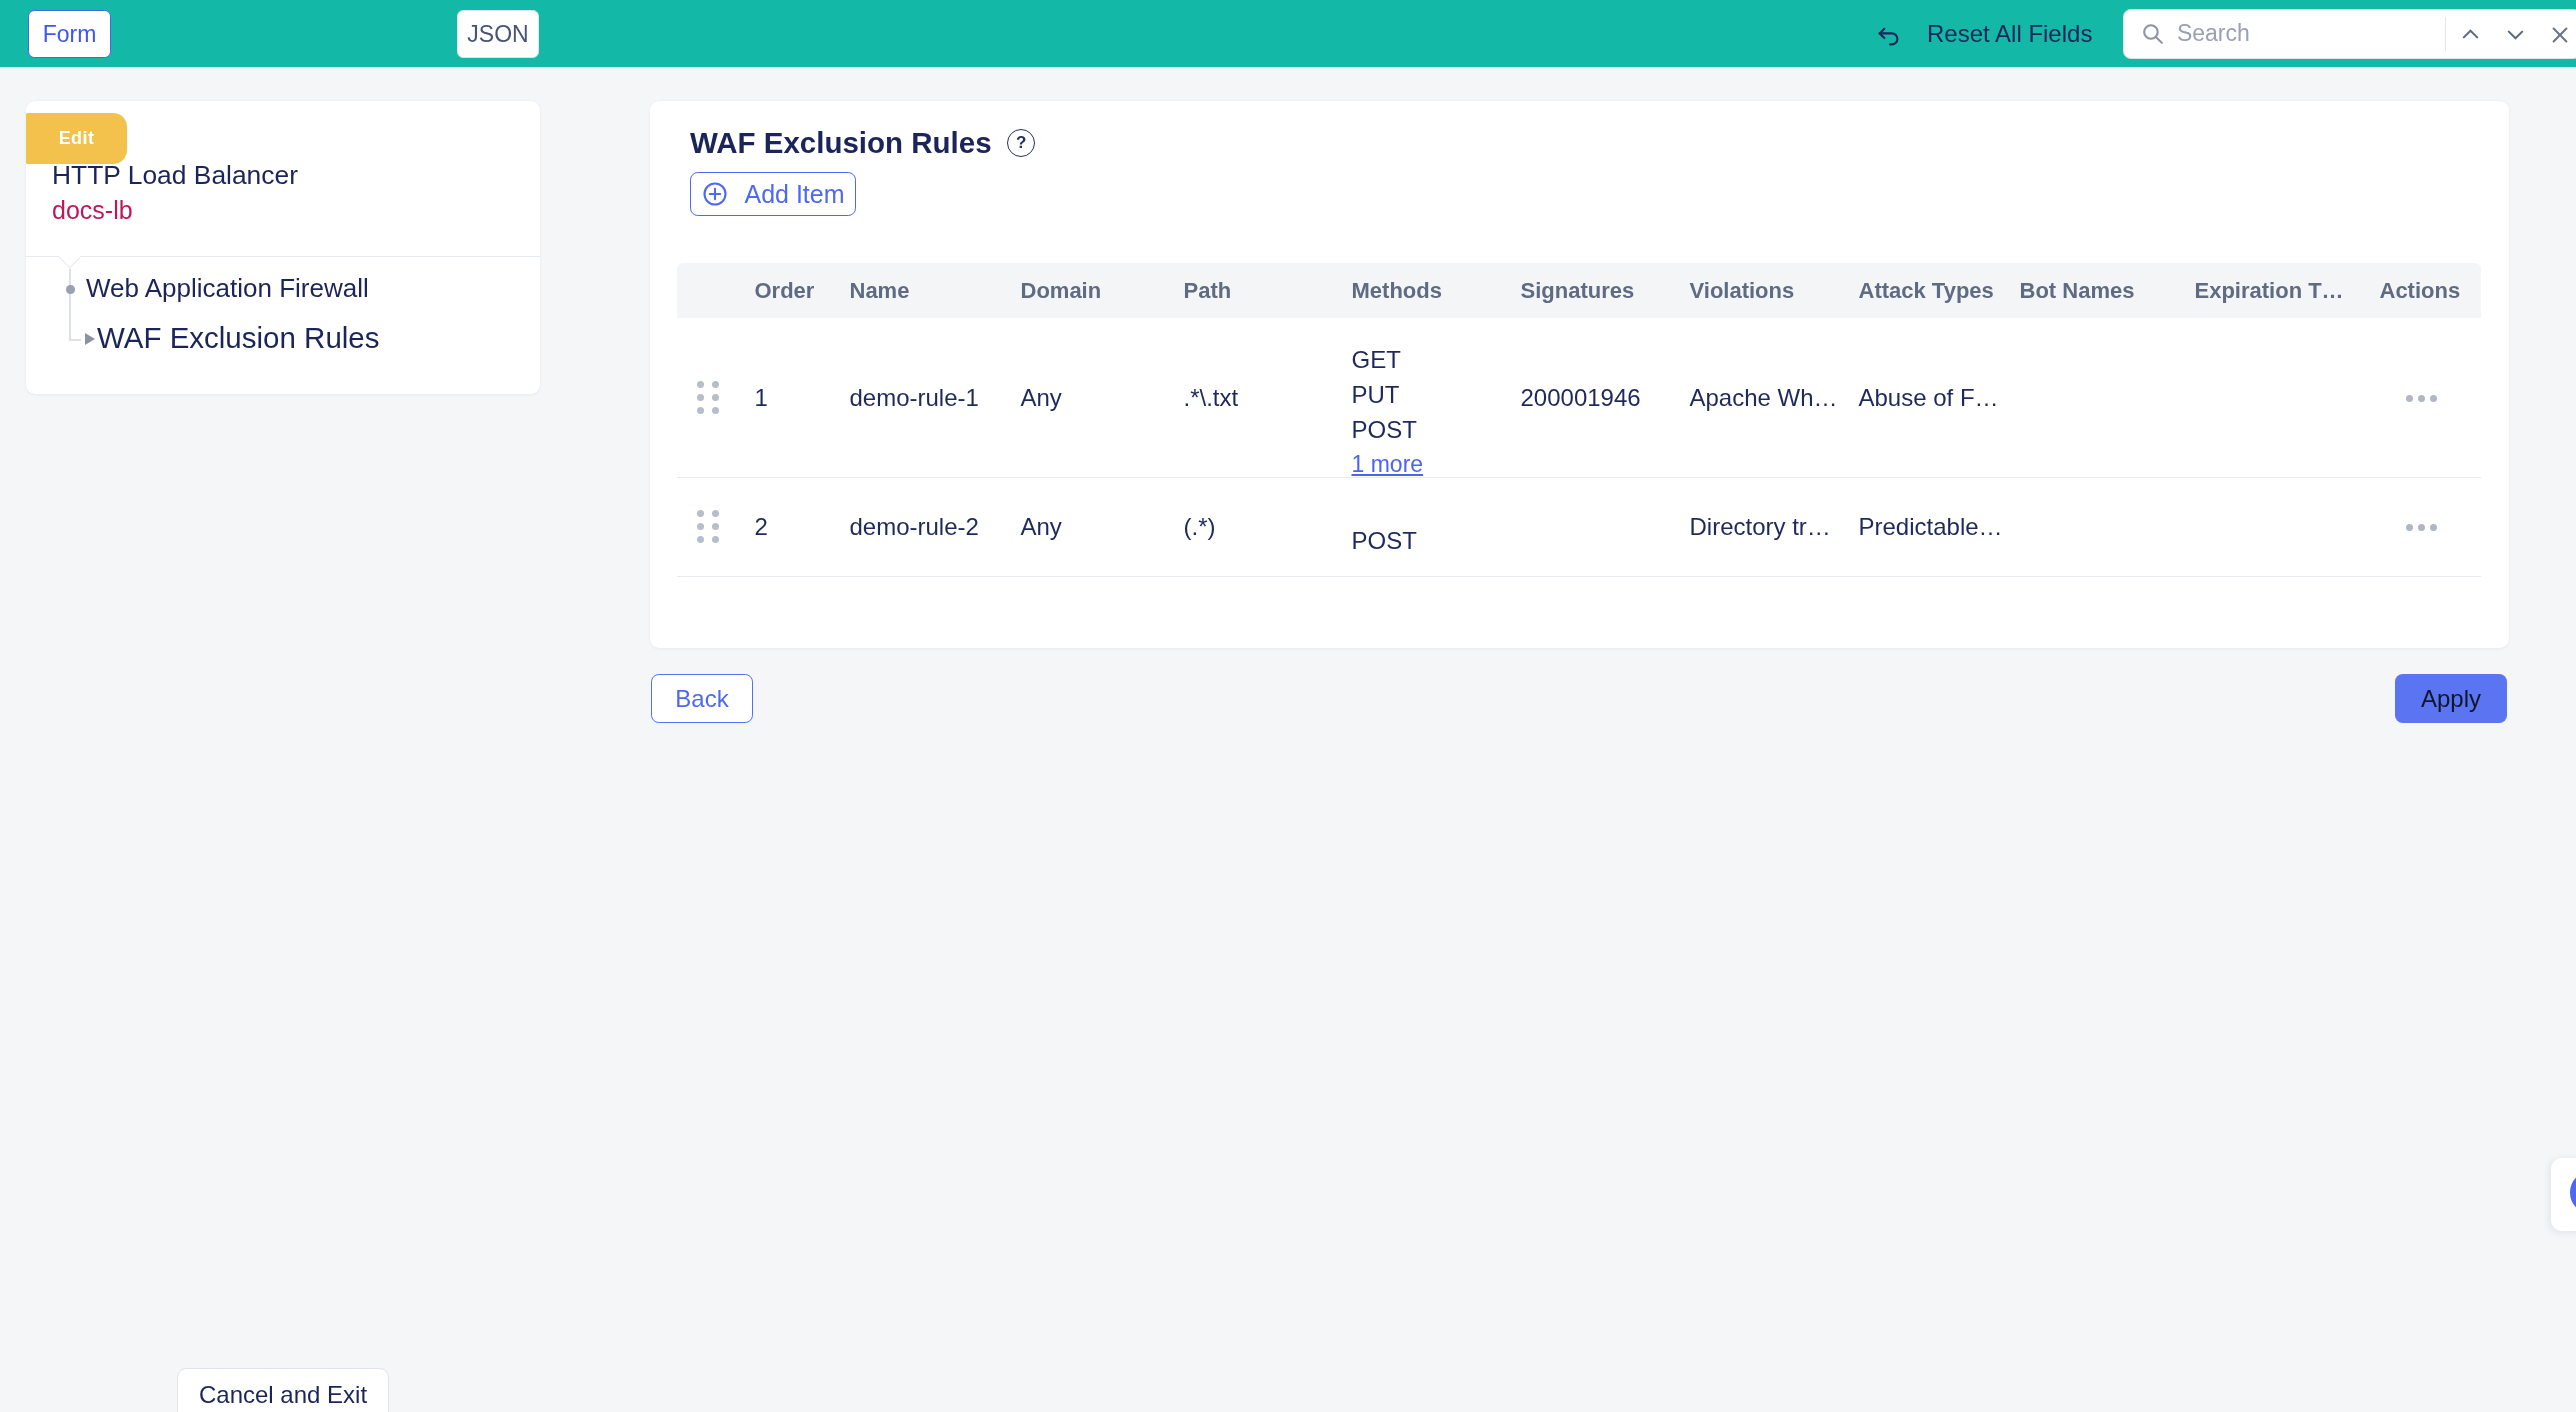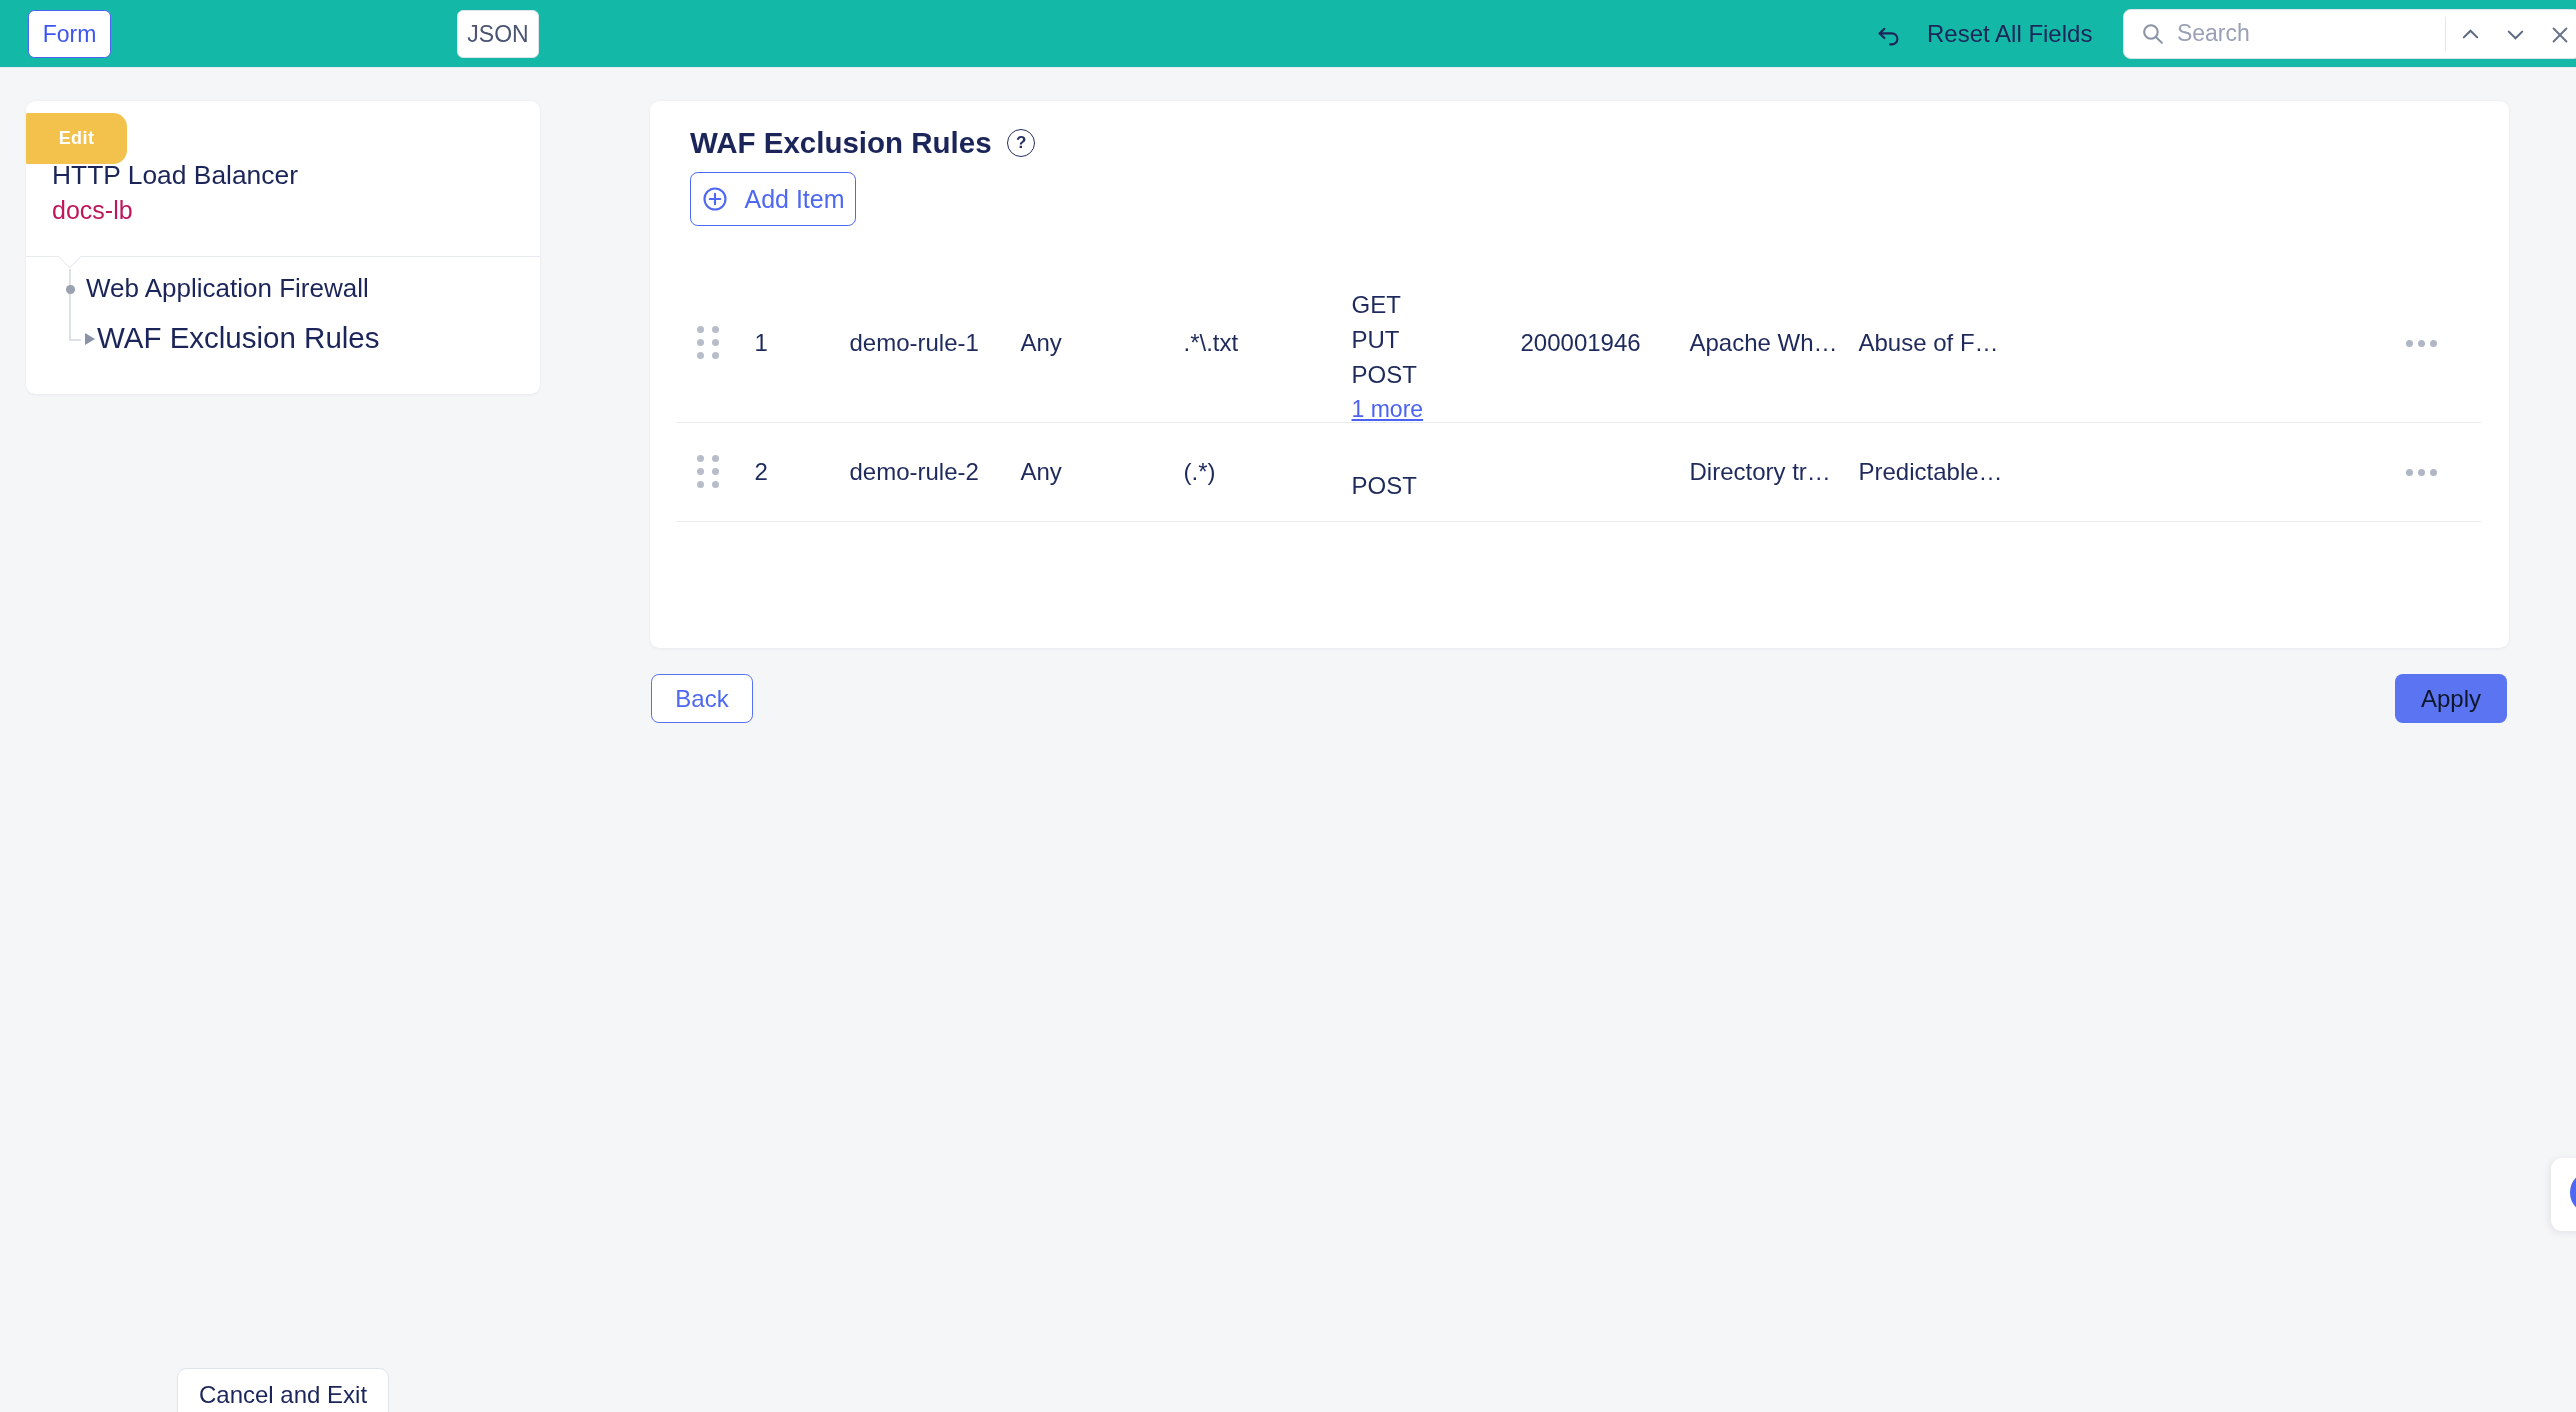--- a/index.html
+++ b/index.html
@@ -56,21 +56,21 @@
   
   .tree-item1 { top:172px; } .tree-item2 { top:220px; }
   
   .main-card { position:absolute; left:650px; top:101px; width:1859px; height:547px;
                background:#fff; border-radius:9.3px; box-shadow:0 0.8px 3.1px rgba(20,30,60,.06); }
   .section-head { position:absolute; left:40px; top:25px; display:flex; align-items:center; gap:15.5px; }
   .section-title { font-size:29.5px; font-weight:bold; color:#1b2559; }
   .help-icon { width:28px; height:28px; border:1.9px solid #233061; border-radius:50%;
                display:flex; align-items:center; justify-content:center; font-size:17px;
                font-weight:bold; color:#233061; cursor:pointer; }
-  .add-btn { position:absolute; left:40px; top:71px; width:166px; height:54px;
+  .add-btn { position:absolute; left:40px; top:71px; width:166px; height:44px;
              border:1.6px solid #4e68f2; border-radius:7.8px; background:#fff; color:#4e68f2;
              display:flex; align-items:center; justify-content:center; gap:15px;
              font-size:25px; cursor:pointer; }
   
   .tbl { position:absolute; left:27px; top:162px; width:1804px; }
   .grid { display:grid; grid-template-columns:62px 95px 171px 163px 168px 169px 169px 169px 161px 175px 185px 115px; }
   .thead { height:55px; background:#f4f5f7; border-radius:6.2px 6.2px 0 0; align-items:center;
            color:#5f6b83; font-size:22px; font-weight:bold; }
   .trow { align-items:center; font-size:24px; color:#1e2a5c; border-bottom:0.8px solid #e8ebf0; background:#fff; }
   .row-1 { height:160px; } .row-2 { height:99px; }
@@ -170,20 +170,34 @@
         <svg width="28" height="28" viewBox="0 0 24 24" fill="none" stroke="#4e68f2" stroke-width="1.8" stroke-linecap="round">
           <circle cx="12" cy="12" r="9"></circle>
             <path d="M12 7.5 V 16.5 M7.5 12 H 16.5"></path>
         </svg>
       </span>
       <span>Add Item</span>
     </div>
 
     <div class="tbl">
 
+      <div class="grid thead">
+        <div class="cell"></div>
+        <div class="cell">Order</div>
+        <div class="cell">Name</div>
+        <div class="cell">Domain</div>
+        <div class="cell">Path</div>
+        <div class="cell">Methods</div>
+        <div class="cell">Signatures</div>
+        <div class="cell">Violations</div>
+        <div class="cell">Attack Types</div>
+        <div class="cell">Bot Names</div>
+        <div class="cell">Expiration T…</div>
+        <div class="cell">Actions</div>
+      </div>
 
       <div class="grid trow row-1">
         <div class="cell handle-cell">
           <span class="drag-dots">
             <span></span>
               <span></span>
               <span></span>
               <span></span>
               <span></span>
               <span></span>

